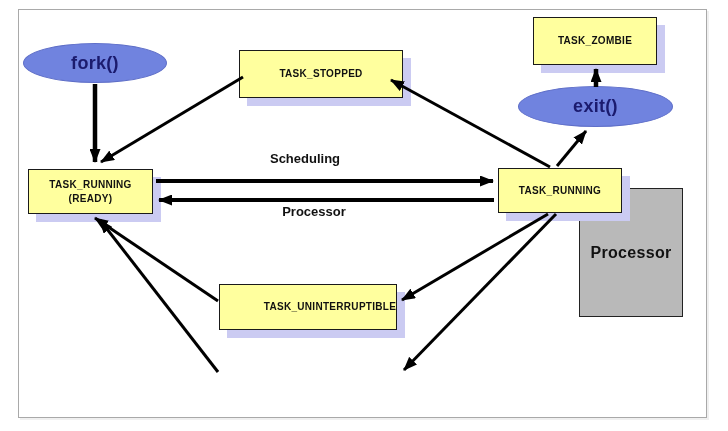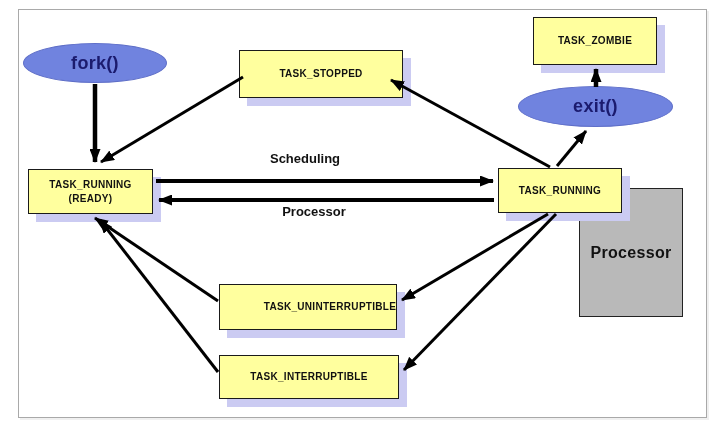--- a/index.html
+++ b/index.html
@@ -104,23 +104,20 @@
   </div>
 
   <div class="node state-box" style="left:498px;top:168px;width:124px;height:45px;">
     <span>TASK_RUNNING</span>
   </div>
 
   <div class="node state-box" style="left:219px;top:284px;width:178px;height:46px;padding-left:44px;">
     <span>TASK_UNINTERRUPTIBLE</span>
   </div>
 
-  <div class="node state-box" style="left:219px;top:355px;width:180px;height:44px;">
-    <span>TASK_INTERRUPTIBLE</span>
-  </div>
 
   <div class="node ellipse" style="left:23px;top:43px;width:144px;height:40px;">
     <span>fork()</span>
   </div>
 
   <div class="node ellipse" style="left:518px;top:86px;width:155px;height:41px;">
     <span>exit()</span>
   </div>
 
   <svg class="arrows" width="728" height="431" viewBox="0 0 728 431">

